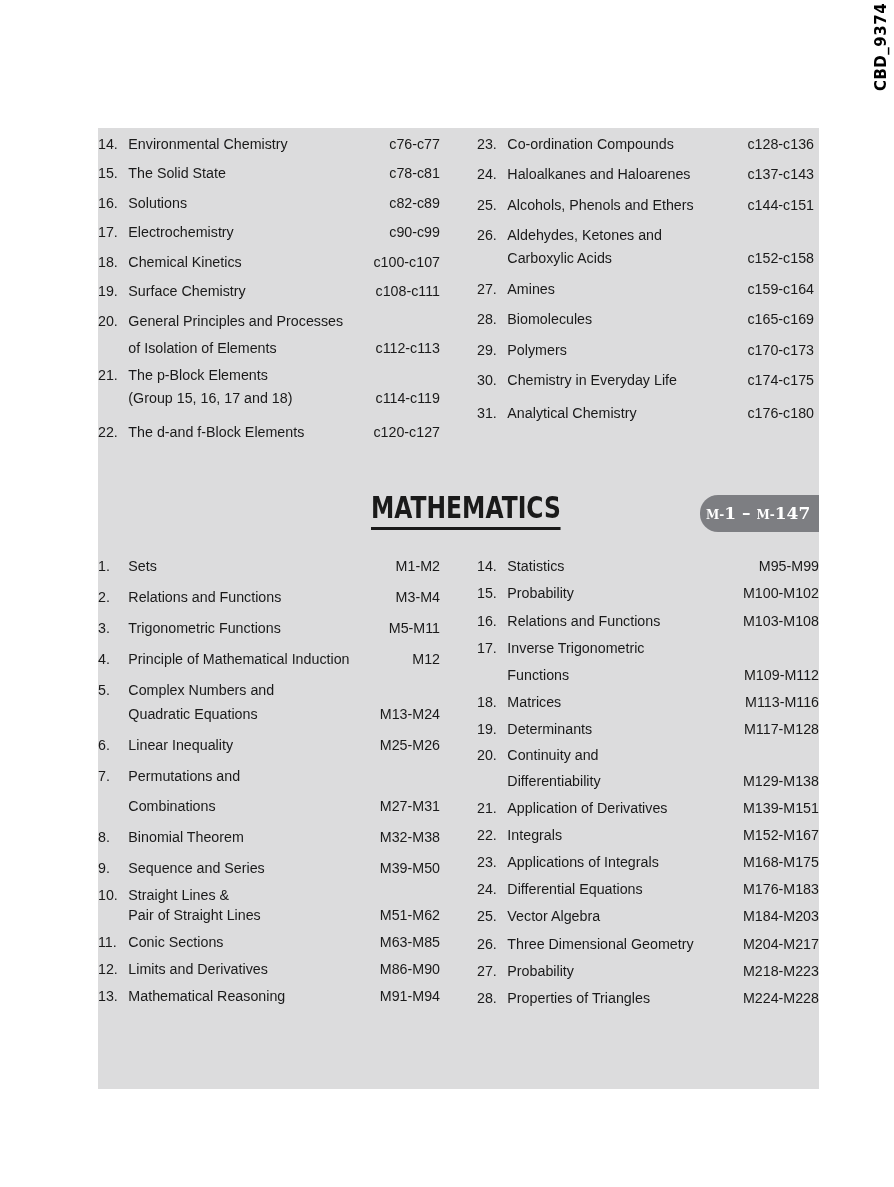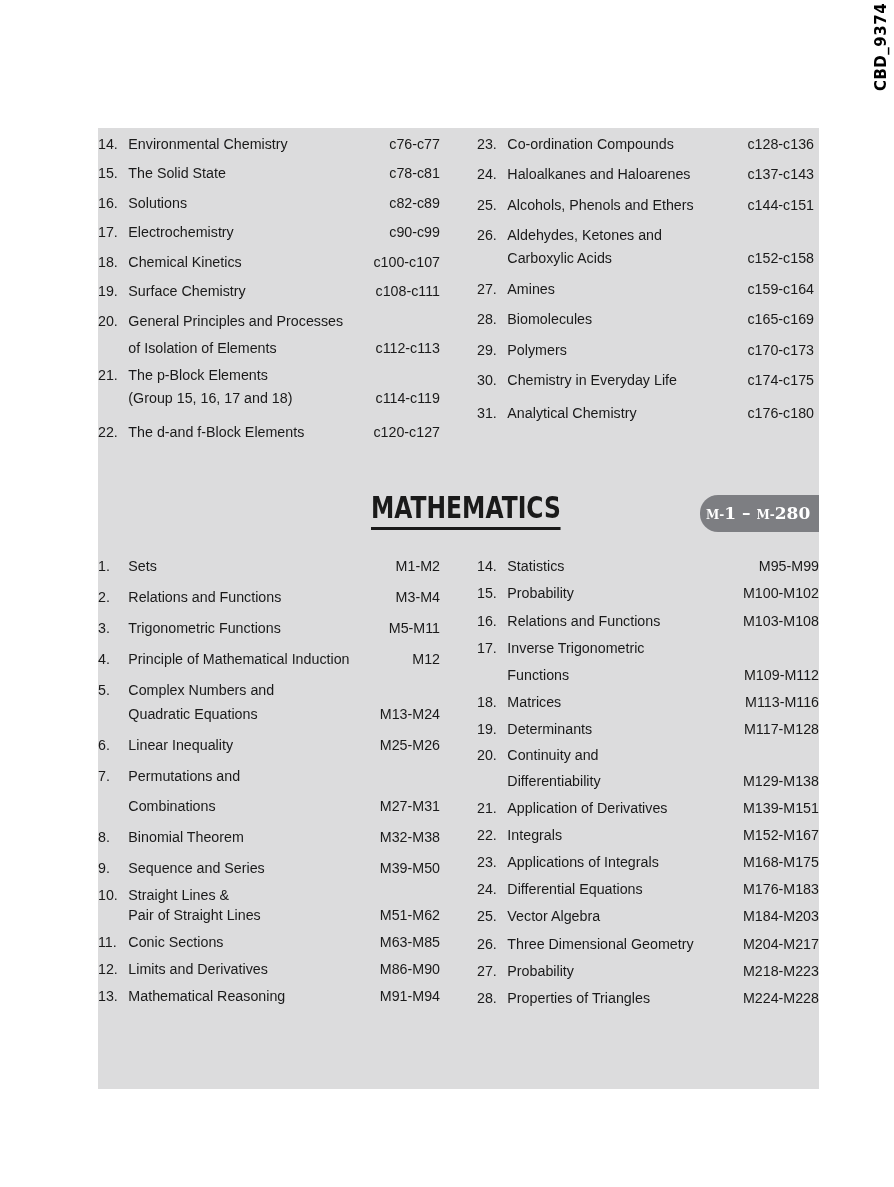--- a/index.html
+++ b/index.html
@@ -129,21 +129,21 @@
     <div class="entry" style="top: 401px; width: 366.304px;">
       <span class="num">31.</span>
       <span class="title" style="top: 0px;">Analytical Chemistry</span>
       <span class="pages" style="right: 0px; top: 0px;">c176-c180</span>
     </div>
   </div>
 
 <div class="heading">MATHEMATICS</div>
 
 <div class="badge">
-  <span class="sm">M-</span><span>1</span><span> – </span><span class="sm">M-</span><span>280</span>
+  <span class="sm">M-</span><span>1</span><span> – </span><span class="sm">M-</span><span>147</span>
 </div>
 
 <div id="math-left" class="col" style="left:98px;top:0;">
     <div class="entry" style="top: 554px; width: 371.739px;">
       <span class="num">1.</span>
       <span class="title" style="top: 0px;">Sets</span>
       <span class="pages" style="right: 0px; top: 0px;">M1-M2</span>
     </div>
     <div class="entry" style="top: 585px; width: 371.739px;">
       <span class="num">2.</span>

